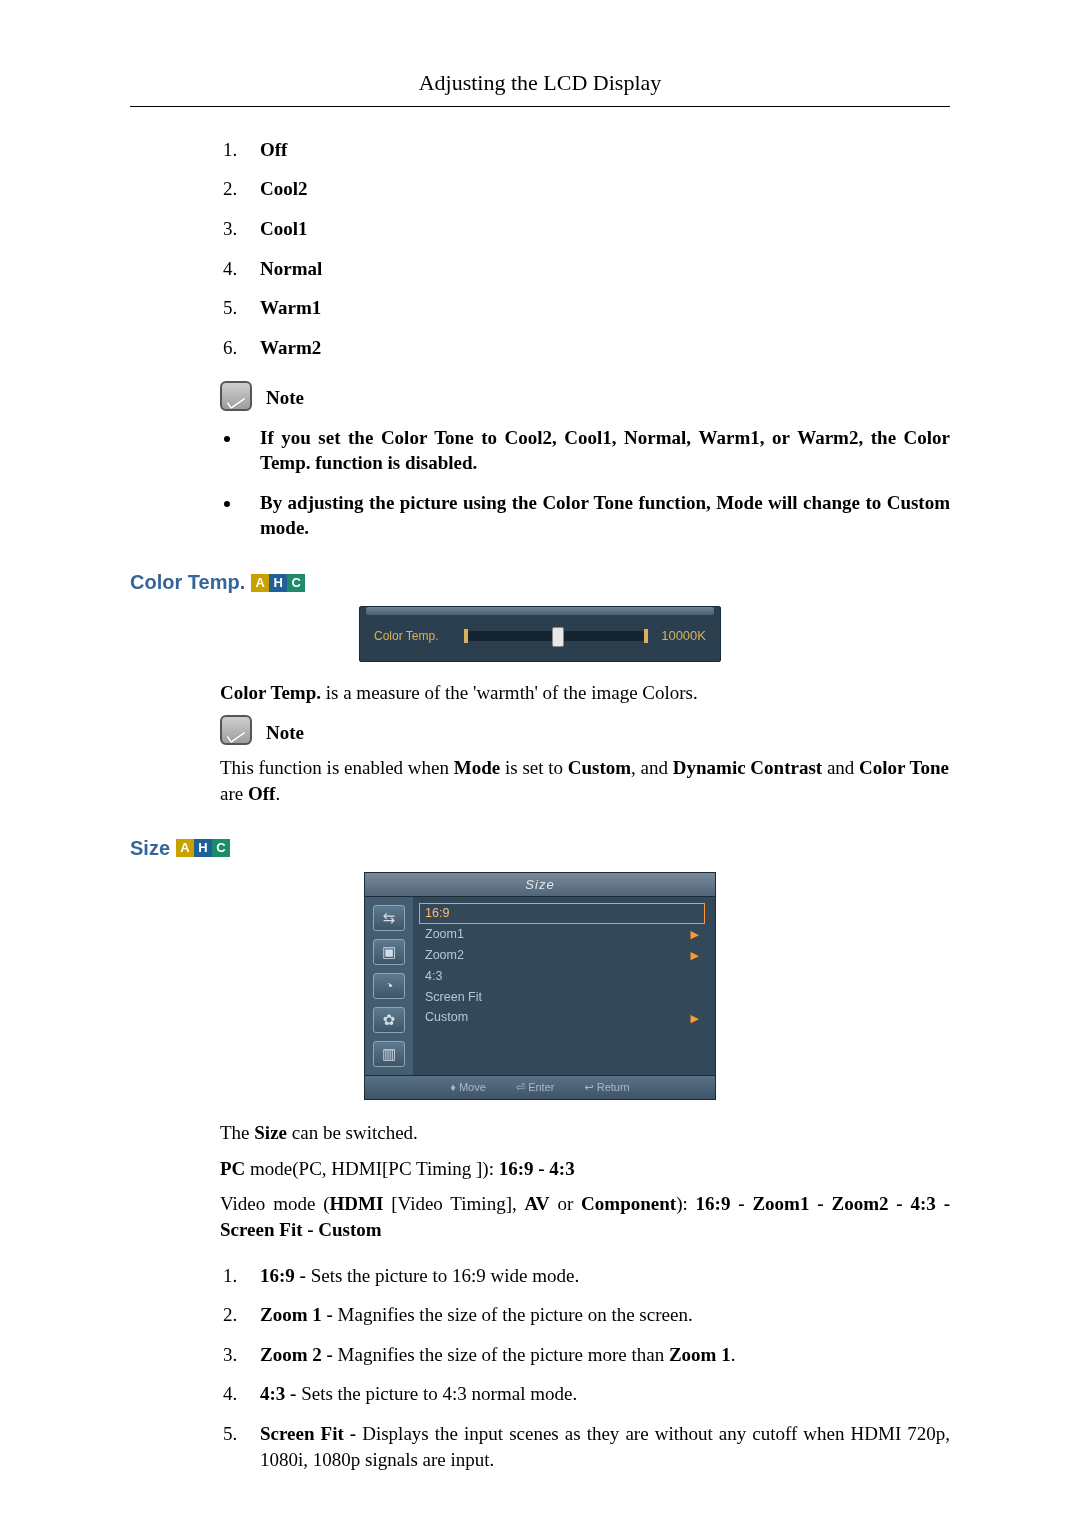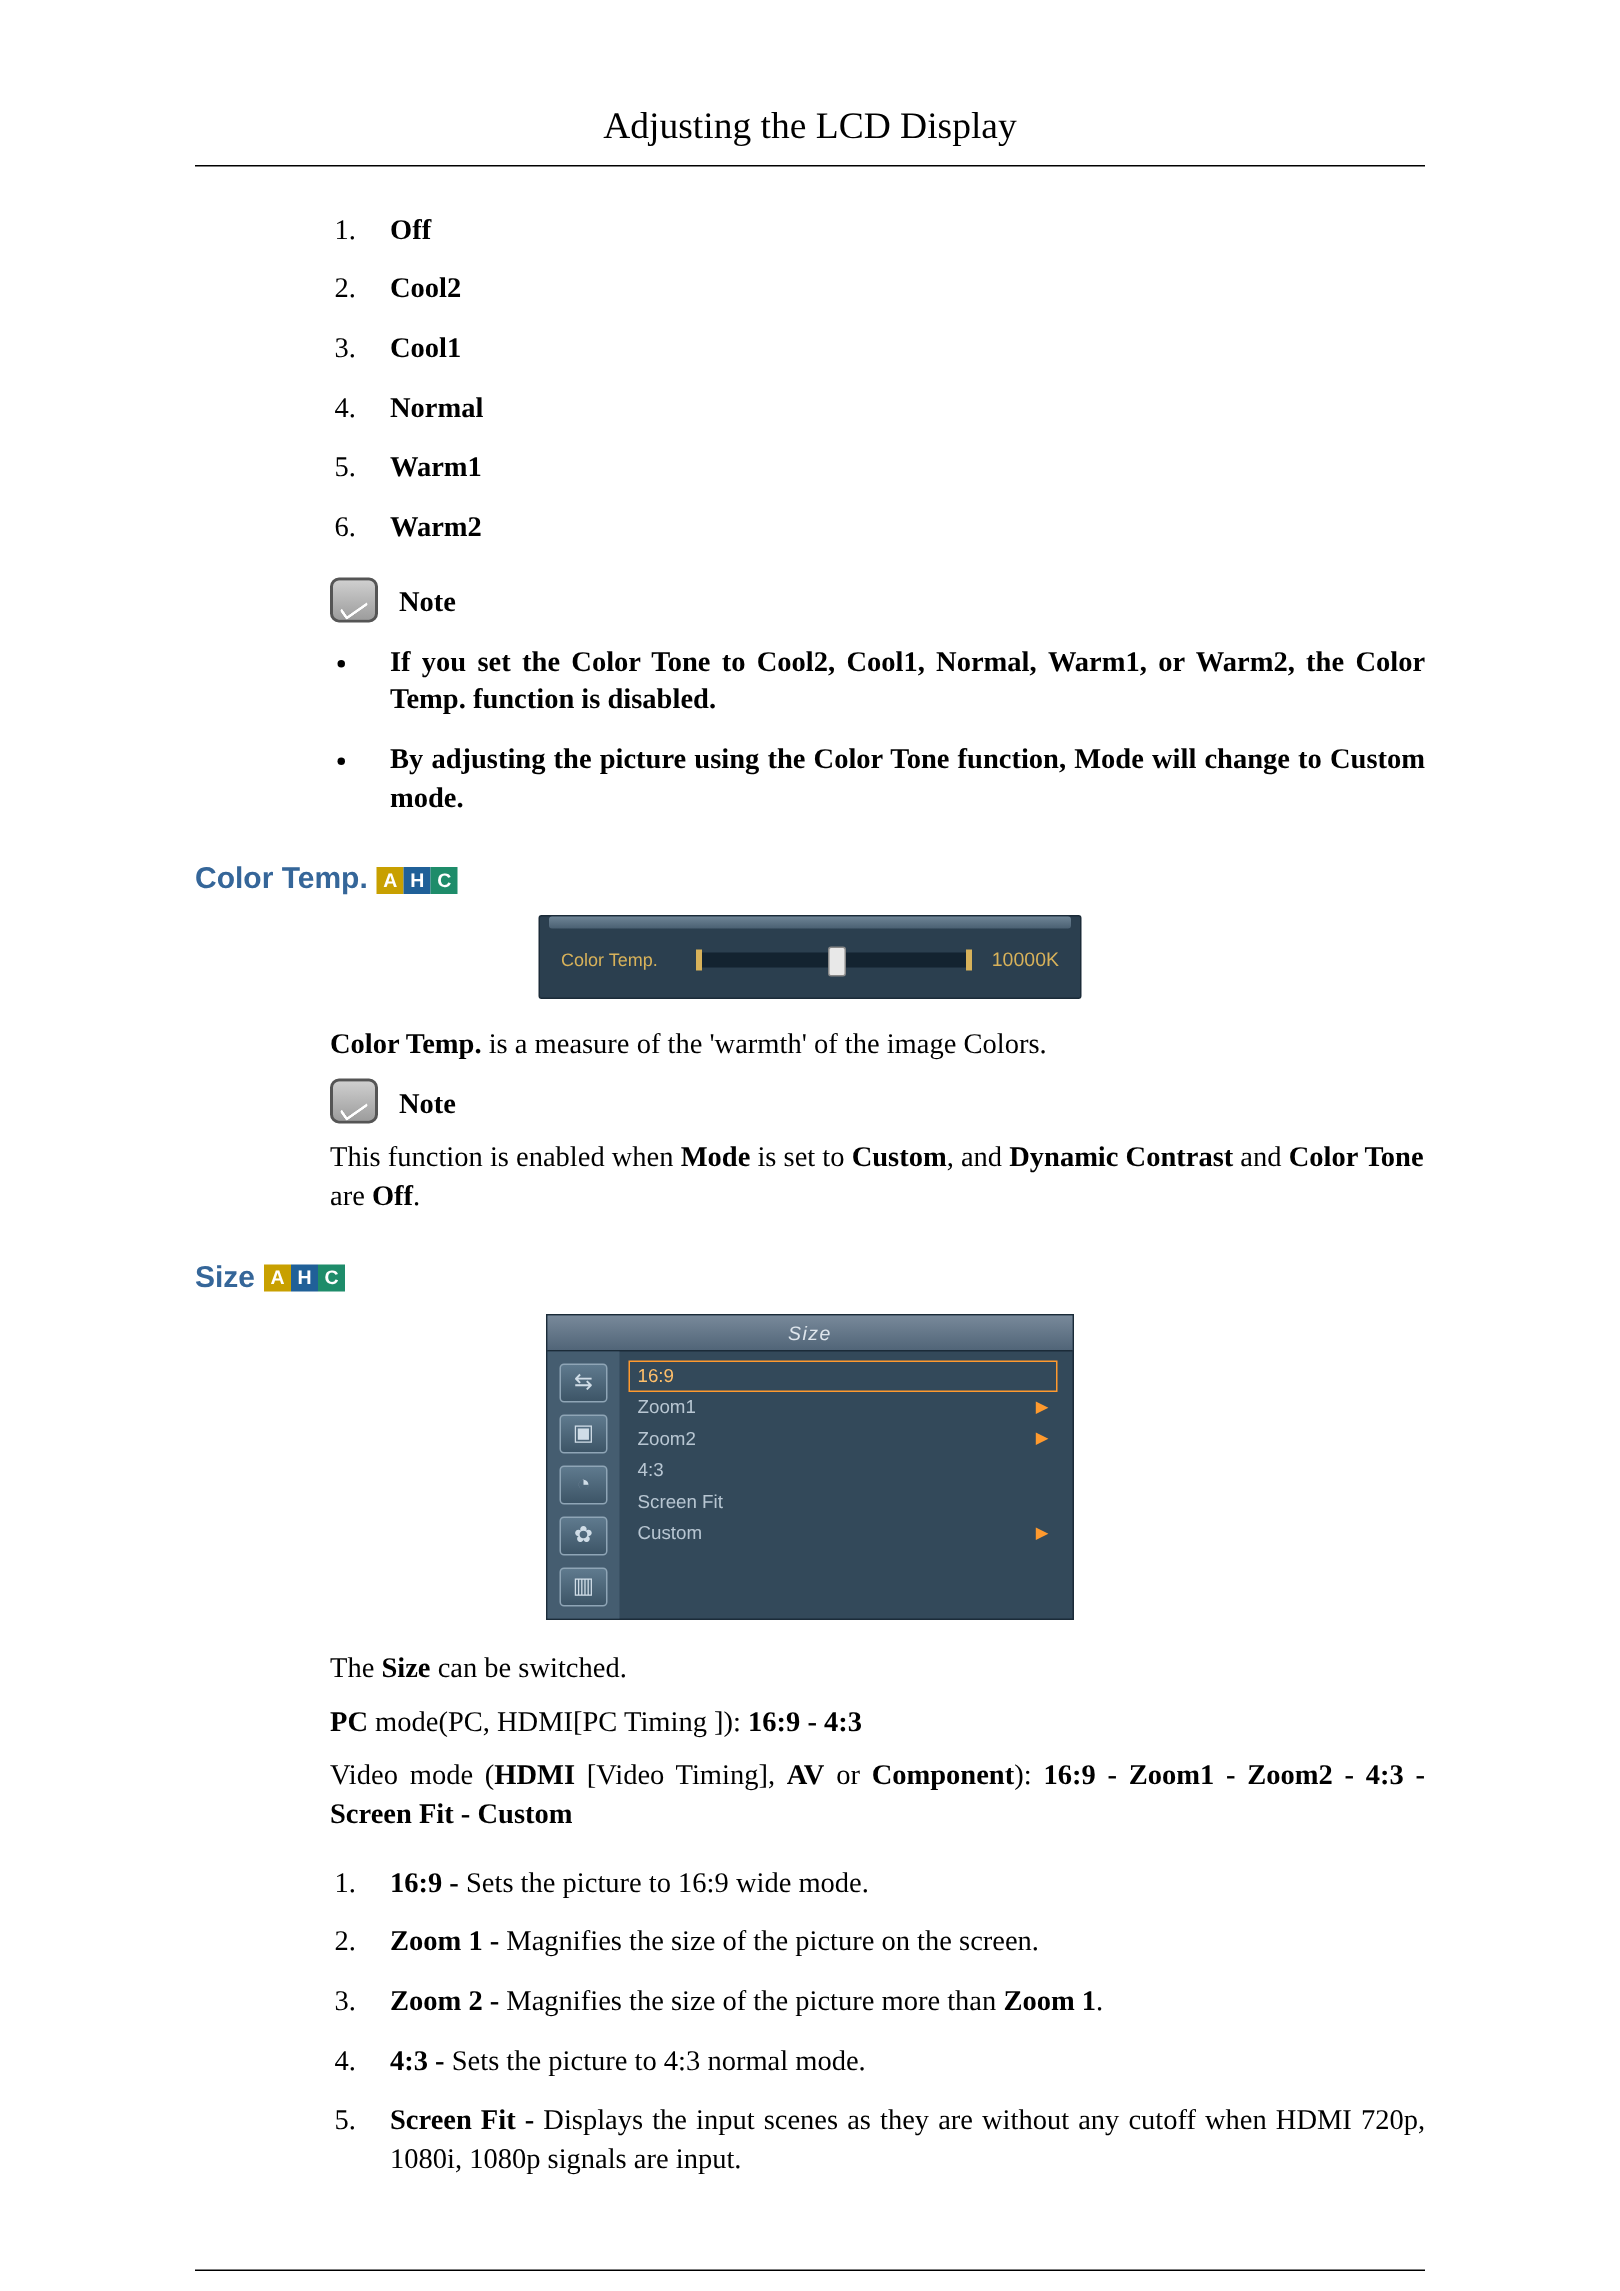--- a/index.html
+++ b/index.html
@@ -12,21 +12,21 @@
     line-height: 1.35;
   }
   .page {
     width: 1080px;
     margin: 0 auto;
     padding: 68px 130px 60px 130px;
     box-sizing: border-box;
   }
   .running-head {
     text-align: center;
-    font-size: 25px;
+    font-size: 22px;
     padding-bottom: 8px;
   }
   hr.rule {
     border: none;
     border-top: 1.5px solid #000;
     margin: 0 0 30px 0;
   }
   hr.rule-bottom {
     border: none;
     border-top: 1.5px solid #000;
@@ -333,20 +333,25 @@
         <div class="osd-item">
             <span>Screen Fit</span>
             <span></span>
           </div>
         <div class="osd-item">
             <span>Custom</span>
             <span class="osd-arrow">▶</span>
           </div>
       </div>
     </div>
+    <div class="osd-footer">
+      <span>♦ <span>Move</span></span>
+      <span>⏎ <span>Enter</span></span>
+      <span>↩ <span>Return</span></span>
+    </div>
   </div>
 
   <div class="indent-block">
     <p class="body">
       <span>The </span><b>Size</b><span> can be switched.</span>
     </p>
     <p class="body">
       <b>PC</b><span> mode(PC, HDMI[PC Timing ]): </span><b>16:9 - 4:3</b>
     </p>
     <p class="body" style="text-align:justify;">

